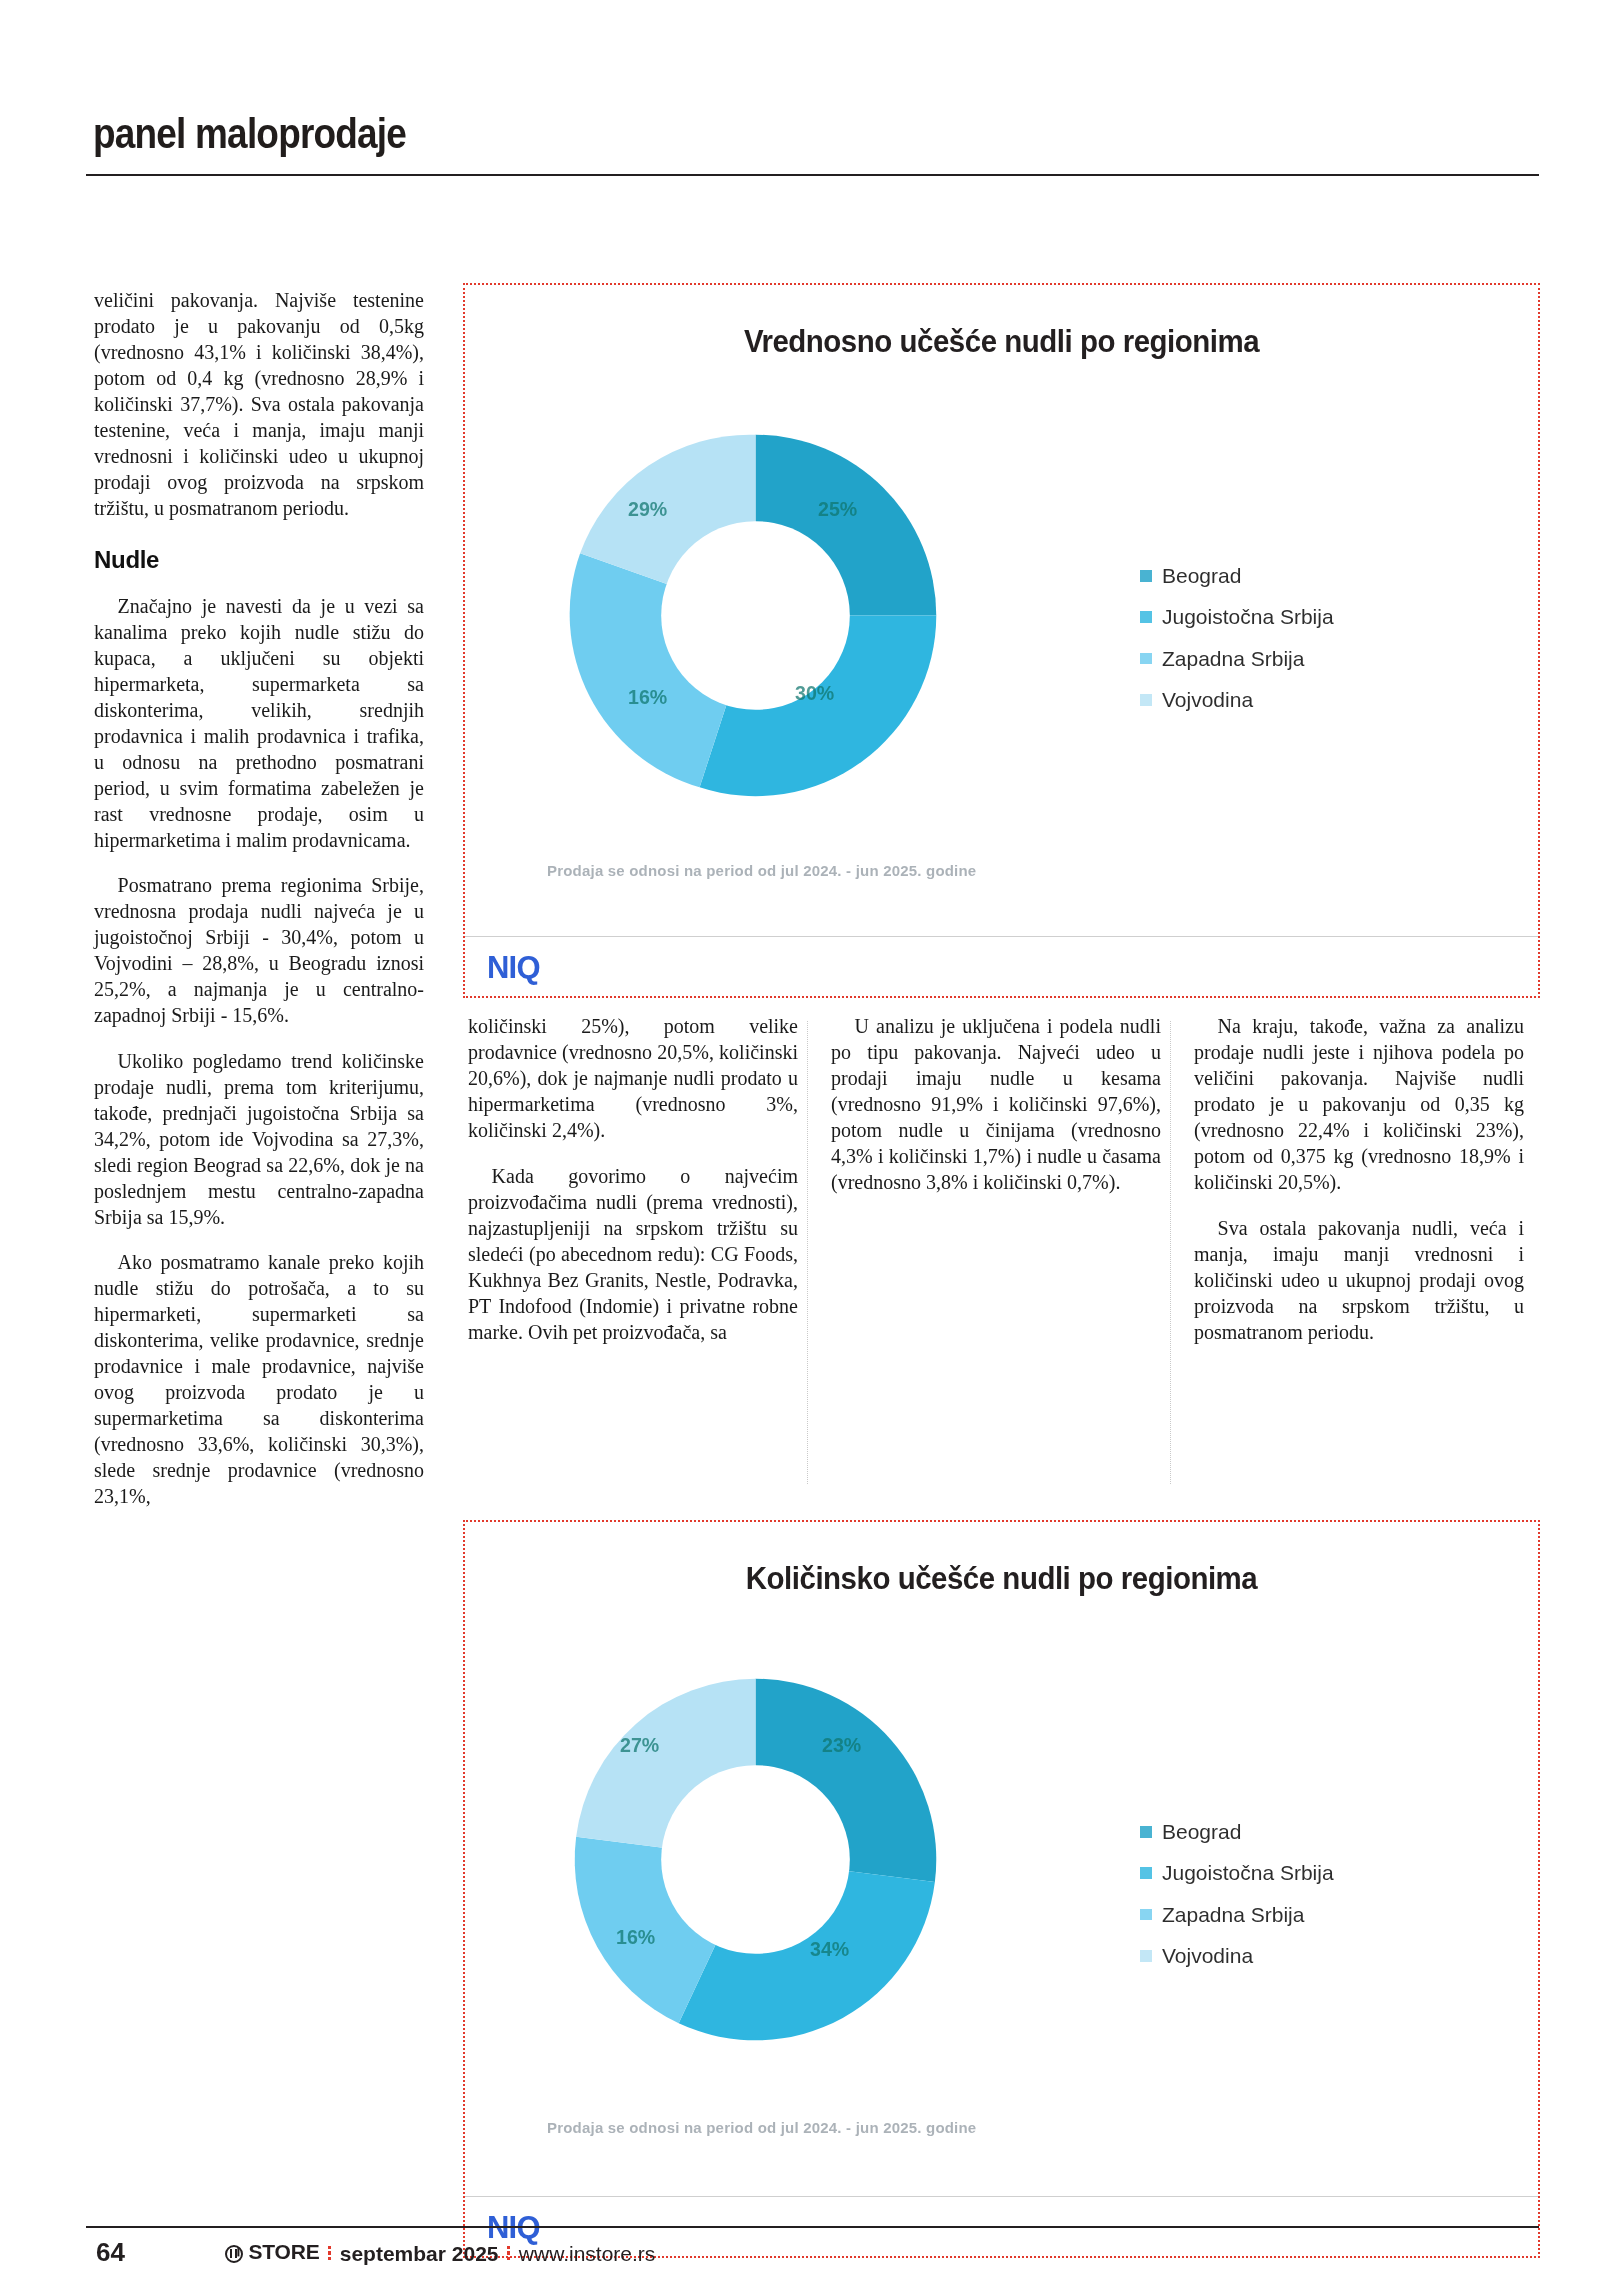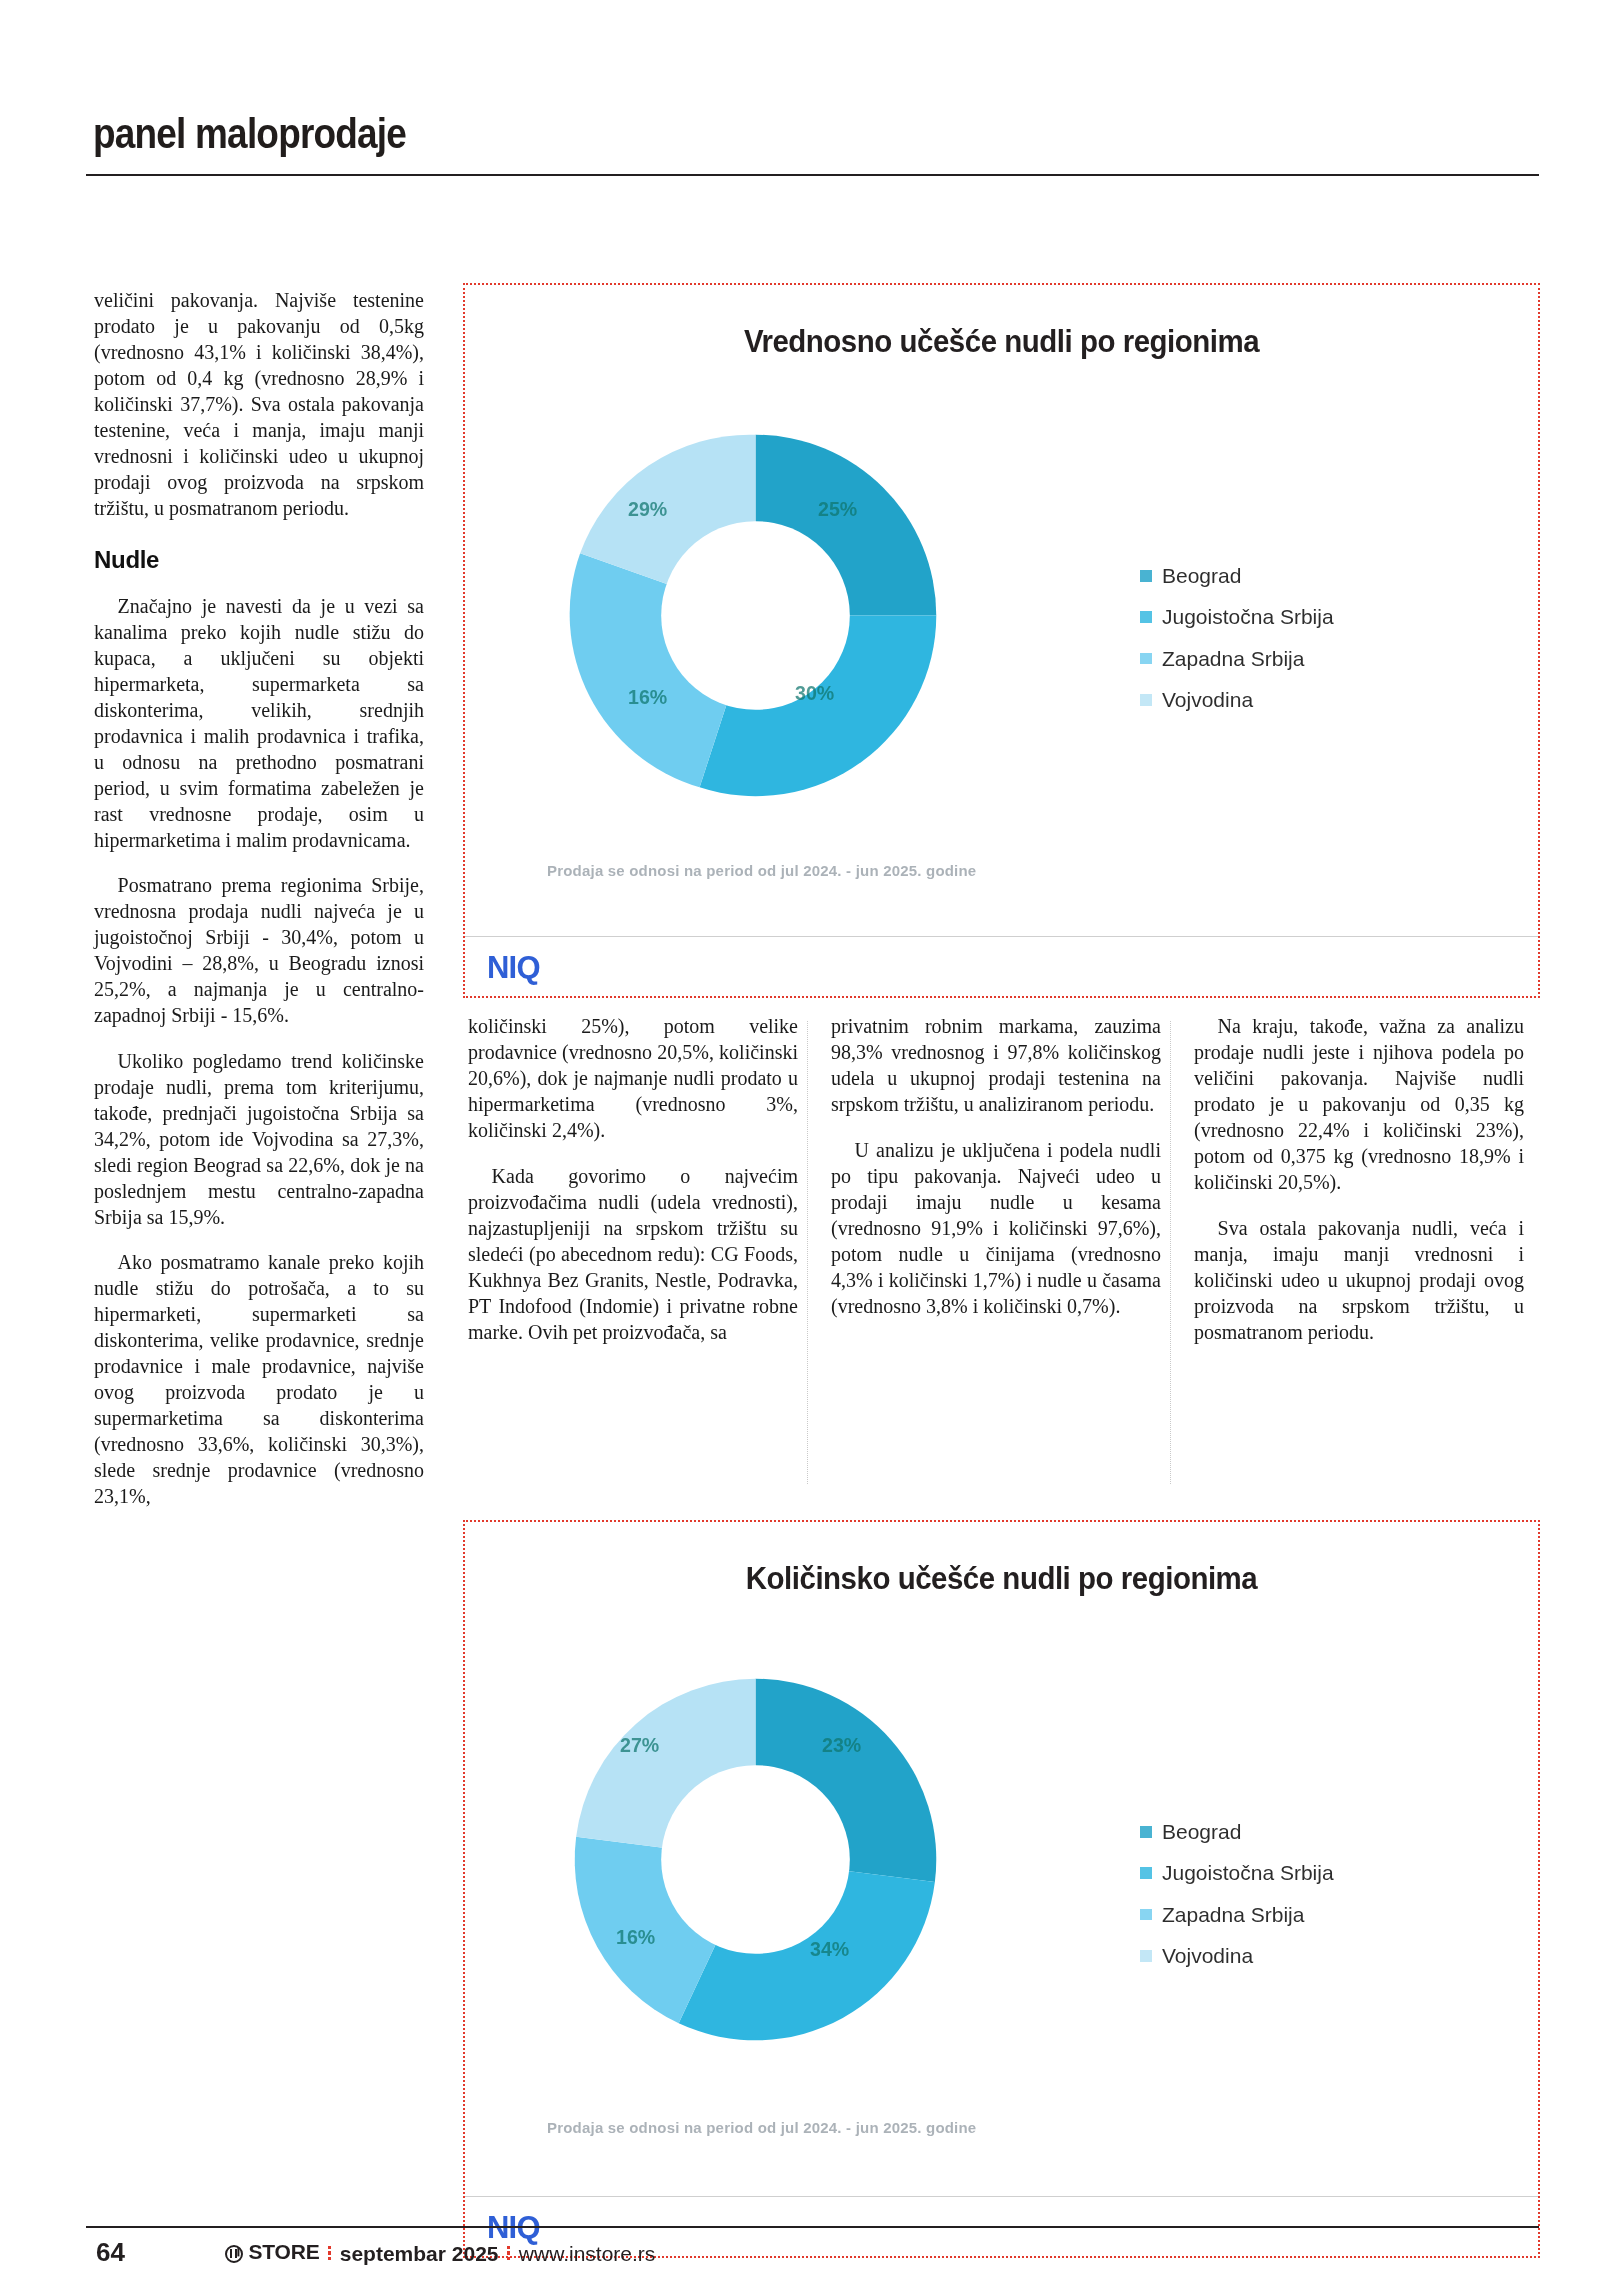--- a/index.html
+++ b/index.html
@@ -302,26 +302,25 @@
     <div class="chart-note">Prodaja se odnosi na period od jul 2024. - jun 2025. godine</div>
   </div>
   <div class="panel-footer">
     <span class="niq-logo">NIQ</span>
     <span class="panel-footer-meta"></span>
   </div>
 </div>
 
 <div class="col col-a">
   <p>količinski 25%), potom velike prodavnice (vrednosno 20,5%, količinski 20,6%), dok je najmanje nudli prodato u hipermarketima (vrednosno 3%, količinski 2,4%).</p>
-  <p class="indent">Kada govorimo o najvećim proizvođačima nudli (udela vrednosti), najzastupljeniji na srpskom tržištu su sledeći (po abecednom redu): CG Foods, Kukhnya Bez Granits, Nestle, Podravka, PT Indofood (Indomie) i privatne robne marke. Ovih pet proizvođača, sa</p>
+  <p class="indent">Kada govorimo o najvećim proizvođačima nudli (prema vrednosti), najzastupljeniji na srpskom tržištu su sledeći (po abecednom redu): CG Foods, Kukhnya Bez Granits, Nestle, Podravka, PT Indofood (Indomie) i privatne robne marke. Ovih pet proizvođača, sa</p>
 </div>
 <div class="col-divider div-1"></div>
 
 <div class="col col-b">
-  <p>privatnim robnim markama, zauzima 98,3% vrednosnog i 97,8% količinskog udela u ukupnoj prodaji testenina na srpskom tržištu, u analiziranom periodu.</p>
   <p class="indent">U analizu je uključena i podela nudli po tipu pakovanja. Najveći udeo u prodaji imaju nudle u kesama (vrednosno 91,9% i količinski 97,6%), potom nudle u činijama (vrednosno 4,3% i količinski 1,7%) i nudle u časama (vrednosno 3,8% i količinski 0,7%).</p>
 </div>
 <div class="col-divider div-2"></div>
 
 <div class="col col-c">
   <p class="indent">Na kraju, takođe, važna za analizu prodaje nudli jeste i njihova podela po veličini pakovanja. Najviše nudli prodato je u pakovanju od 0,35 kg (vrednosno 22,4% i količinski 23%), potom od 0,375 kg (vrednosno 18,9% i količinski 20,5%).</p>
   <p class="indent">Sva ostala pakovanja nudli, veća i manja, imaju manji vrednosni i količinski udeo u ukupnoj prodaji ovog proizvoda na srpskom tržištu, u posmatranom periodu.</p>
 </div>
 
 <div class="chart-panel" id="chart-panel-2">

